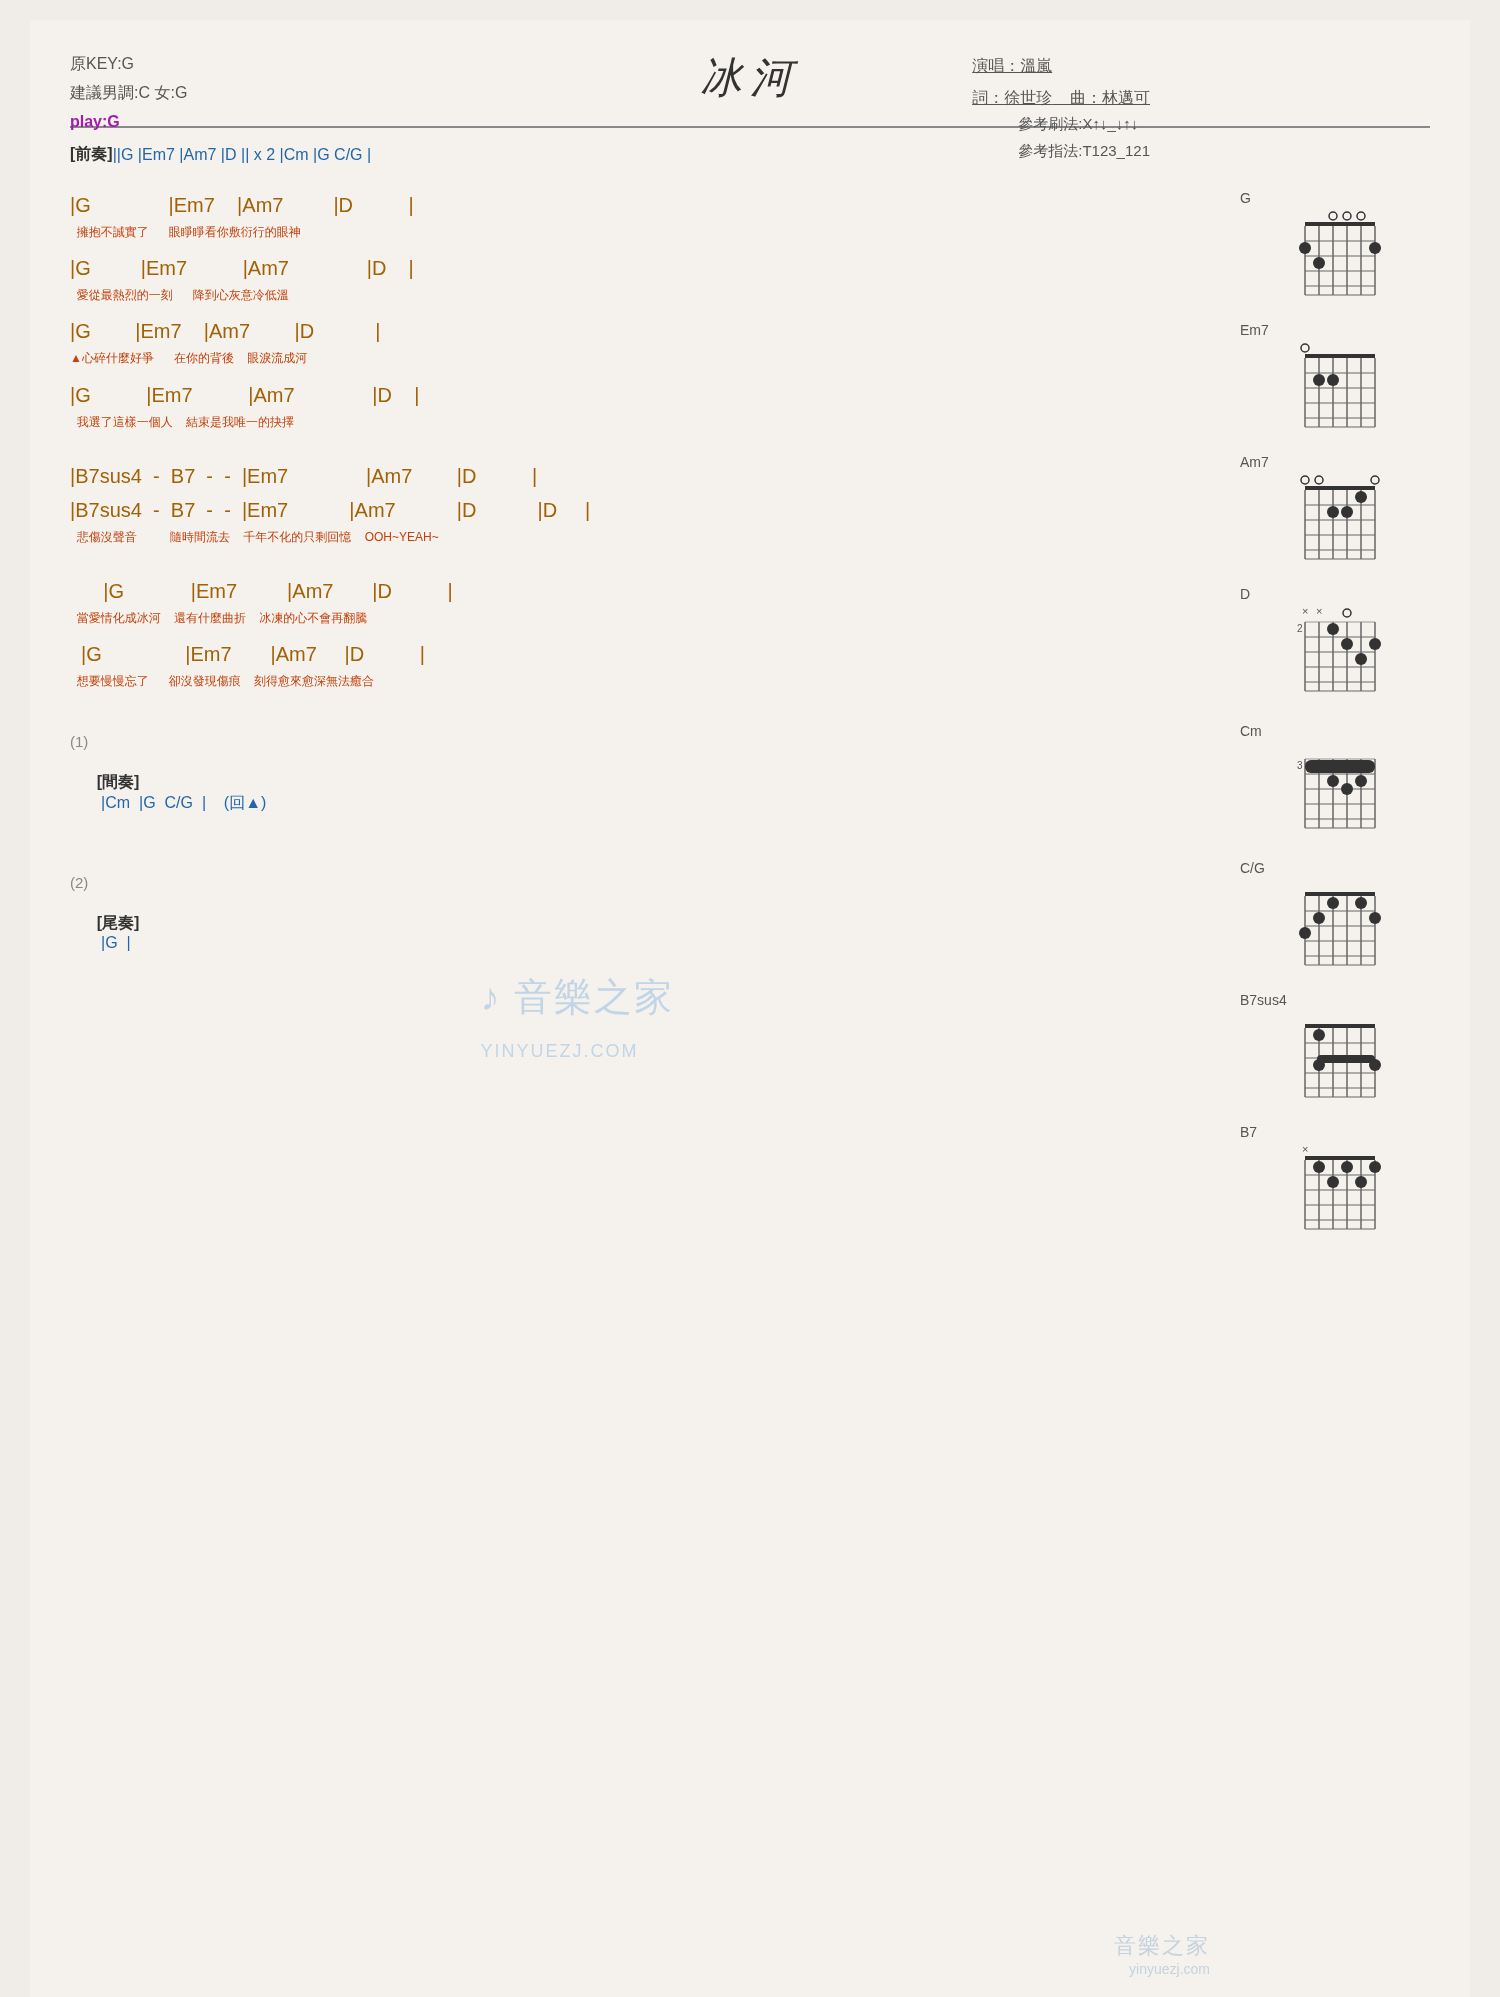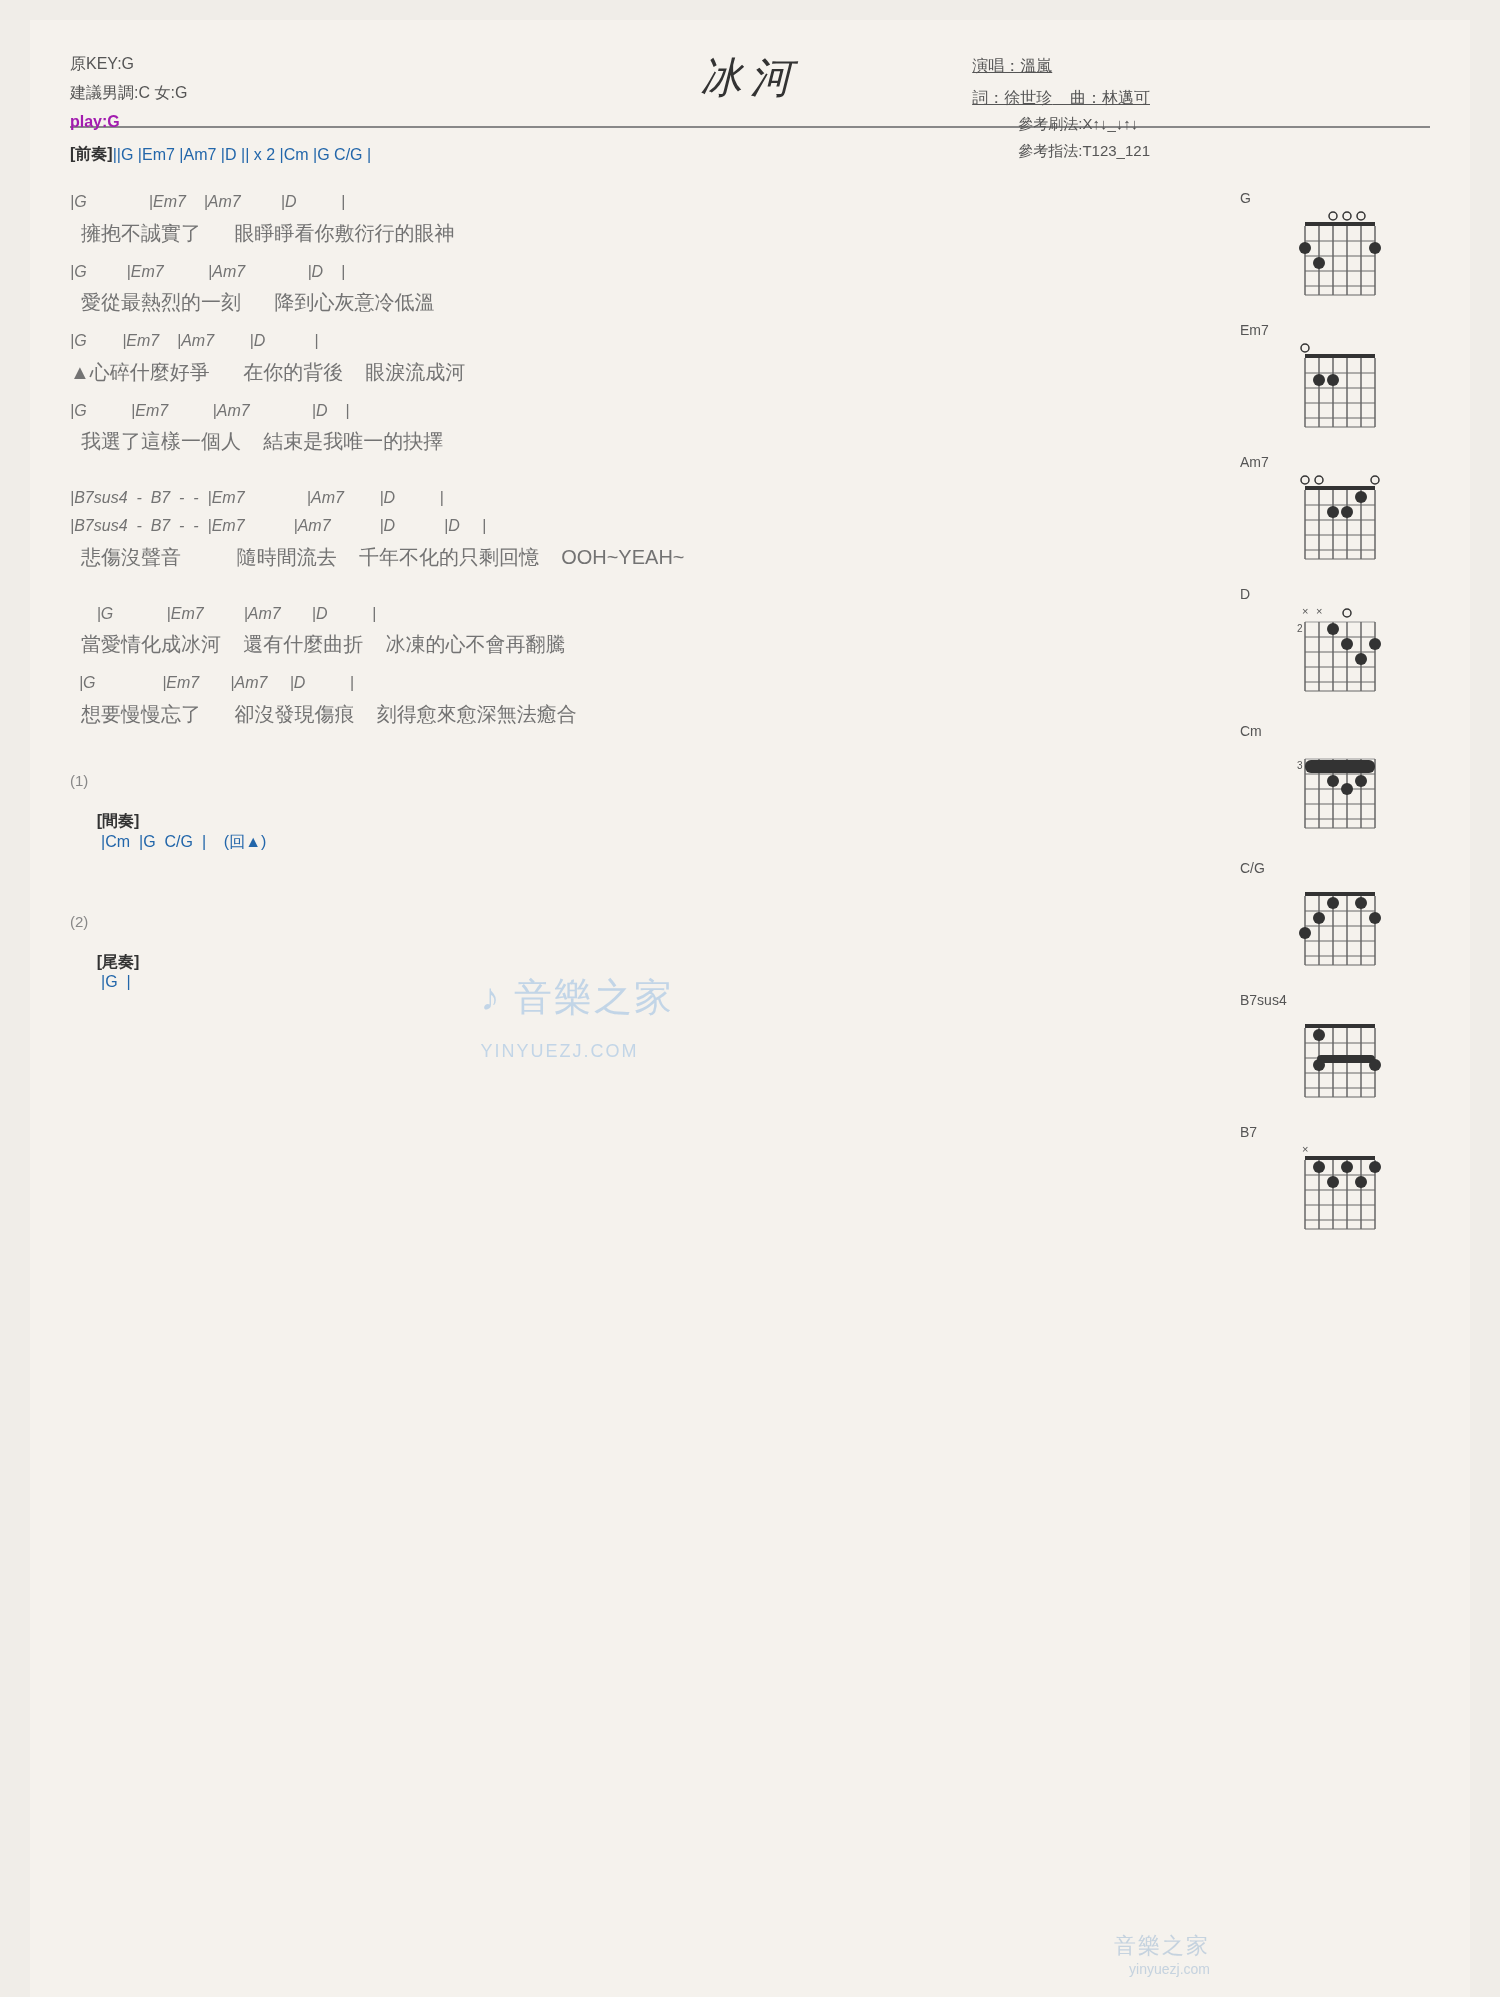--- a/index.html
+++ b/index.html
@@ -93,31 +93,30 @@
 
     
     .divider {
       border: none;
       border-top: 2px solid #888;
       margin: 8px 0 16px 0;
     }
 
     
     .chord-line {
-      font-size: 16px;
-      color: #737373;
+      font-size: 20px;
+      color: #a16207;
       margin-bottom: 2px;
       line-height: 1.6;
       white-space: pre;
-      font-style: italic;
     }
 
     .lyric-line {
-      font-size: 20px;
-      color: #737373;
+      font-size: 12px;
+      color: #c2410c;
       margin-bottom: 10px;
       line-height: 1.6;
       white-space: pre;
     }
 
     .section-line {
       font-size: 16px;
       color: #2266aa;
       margin-bottom: 10px;
       white-space: pre;

